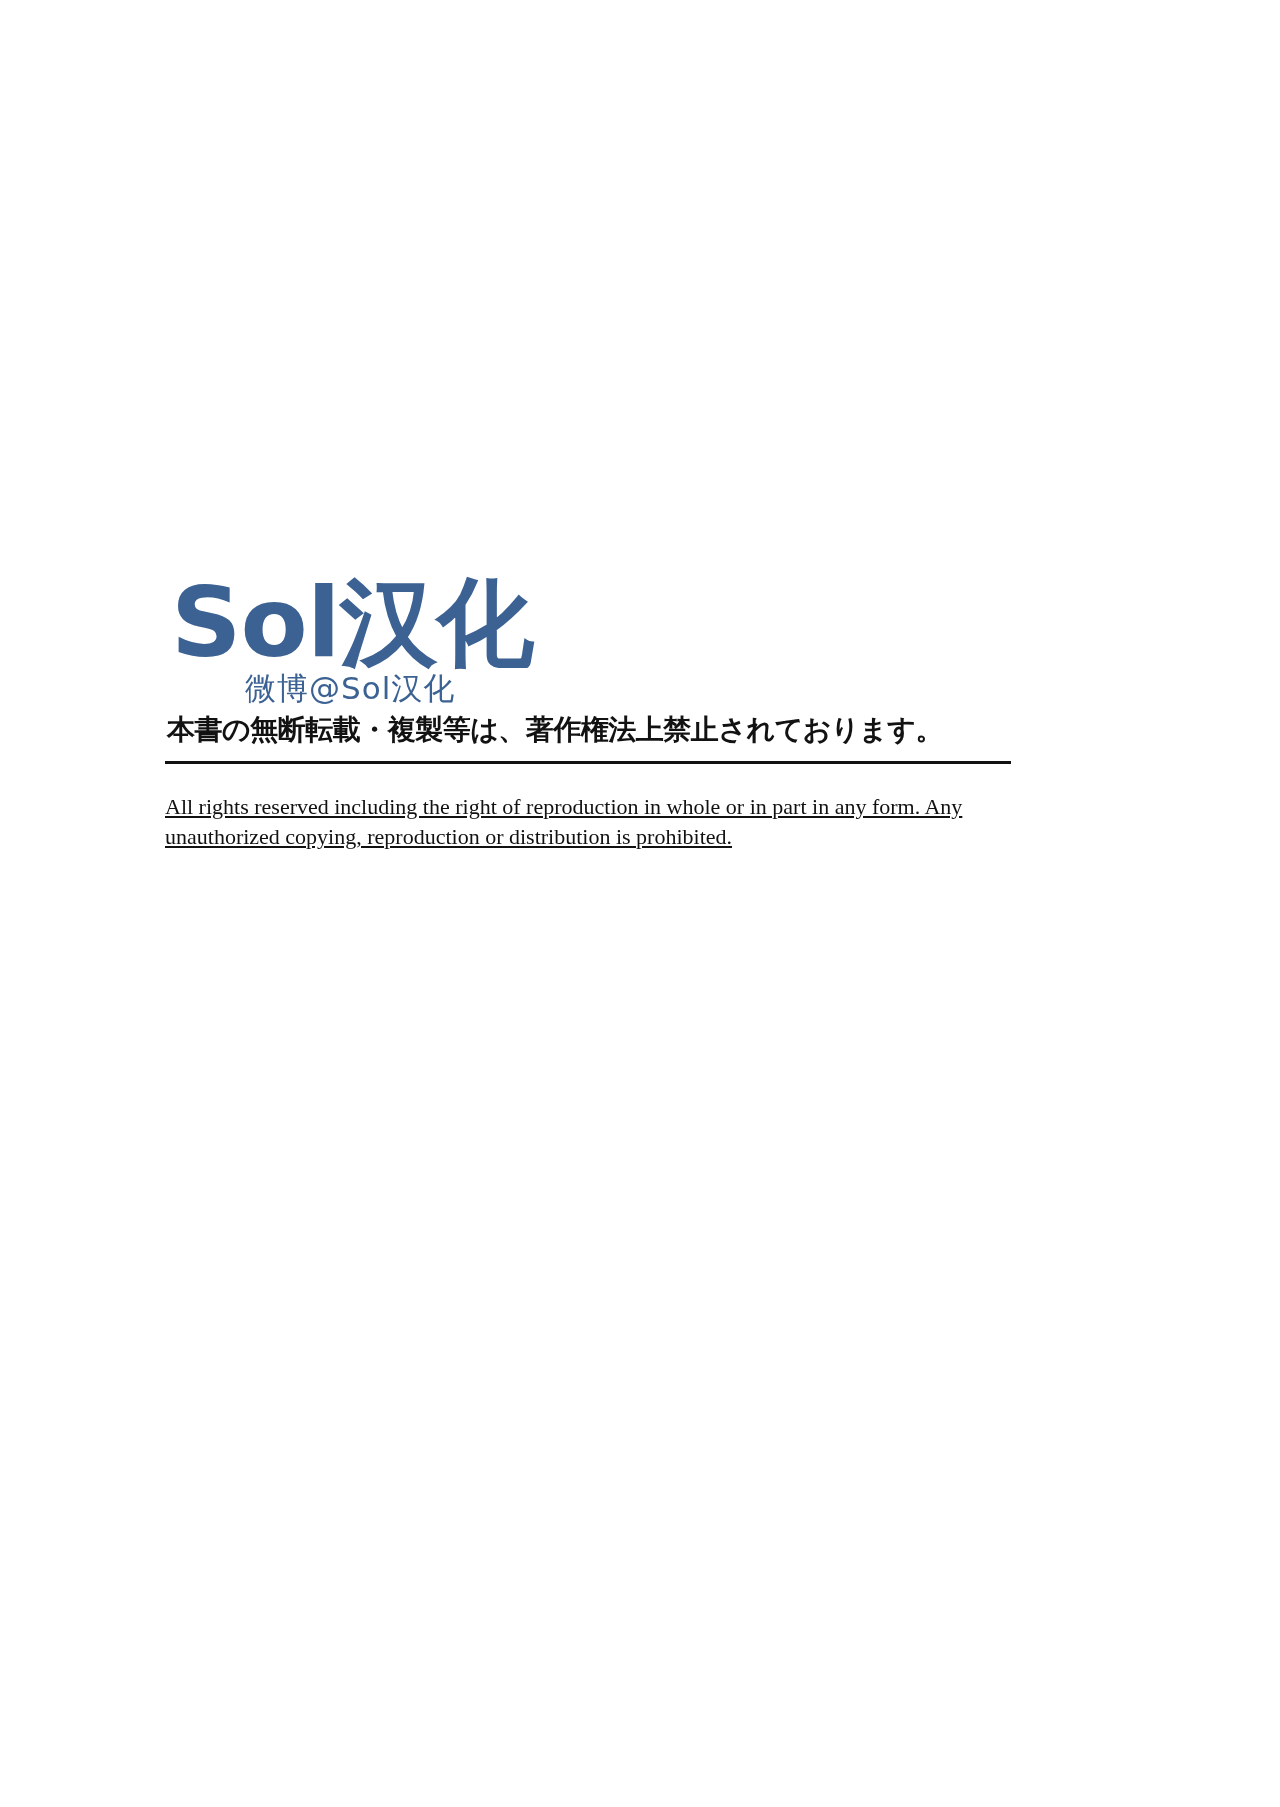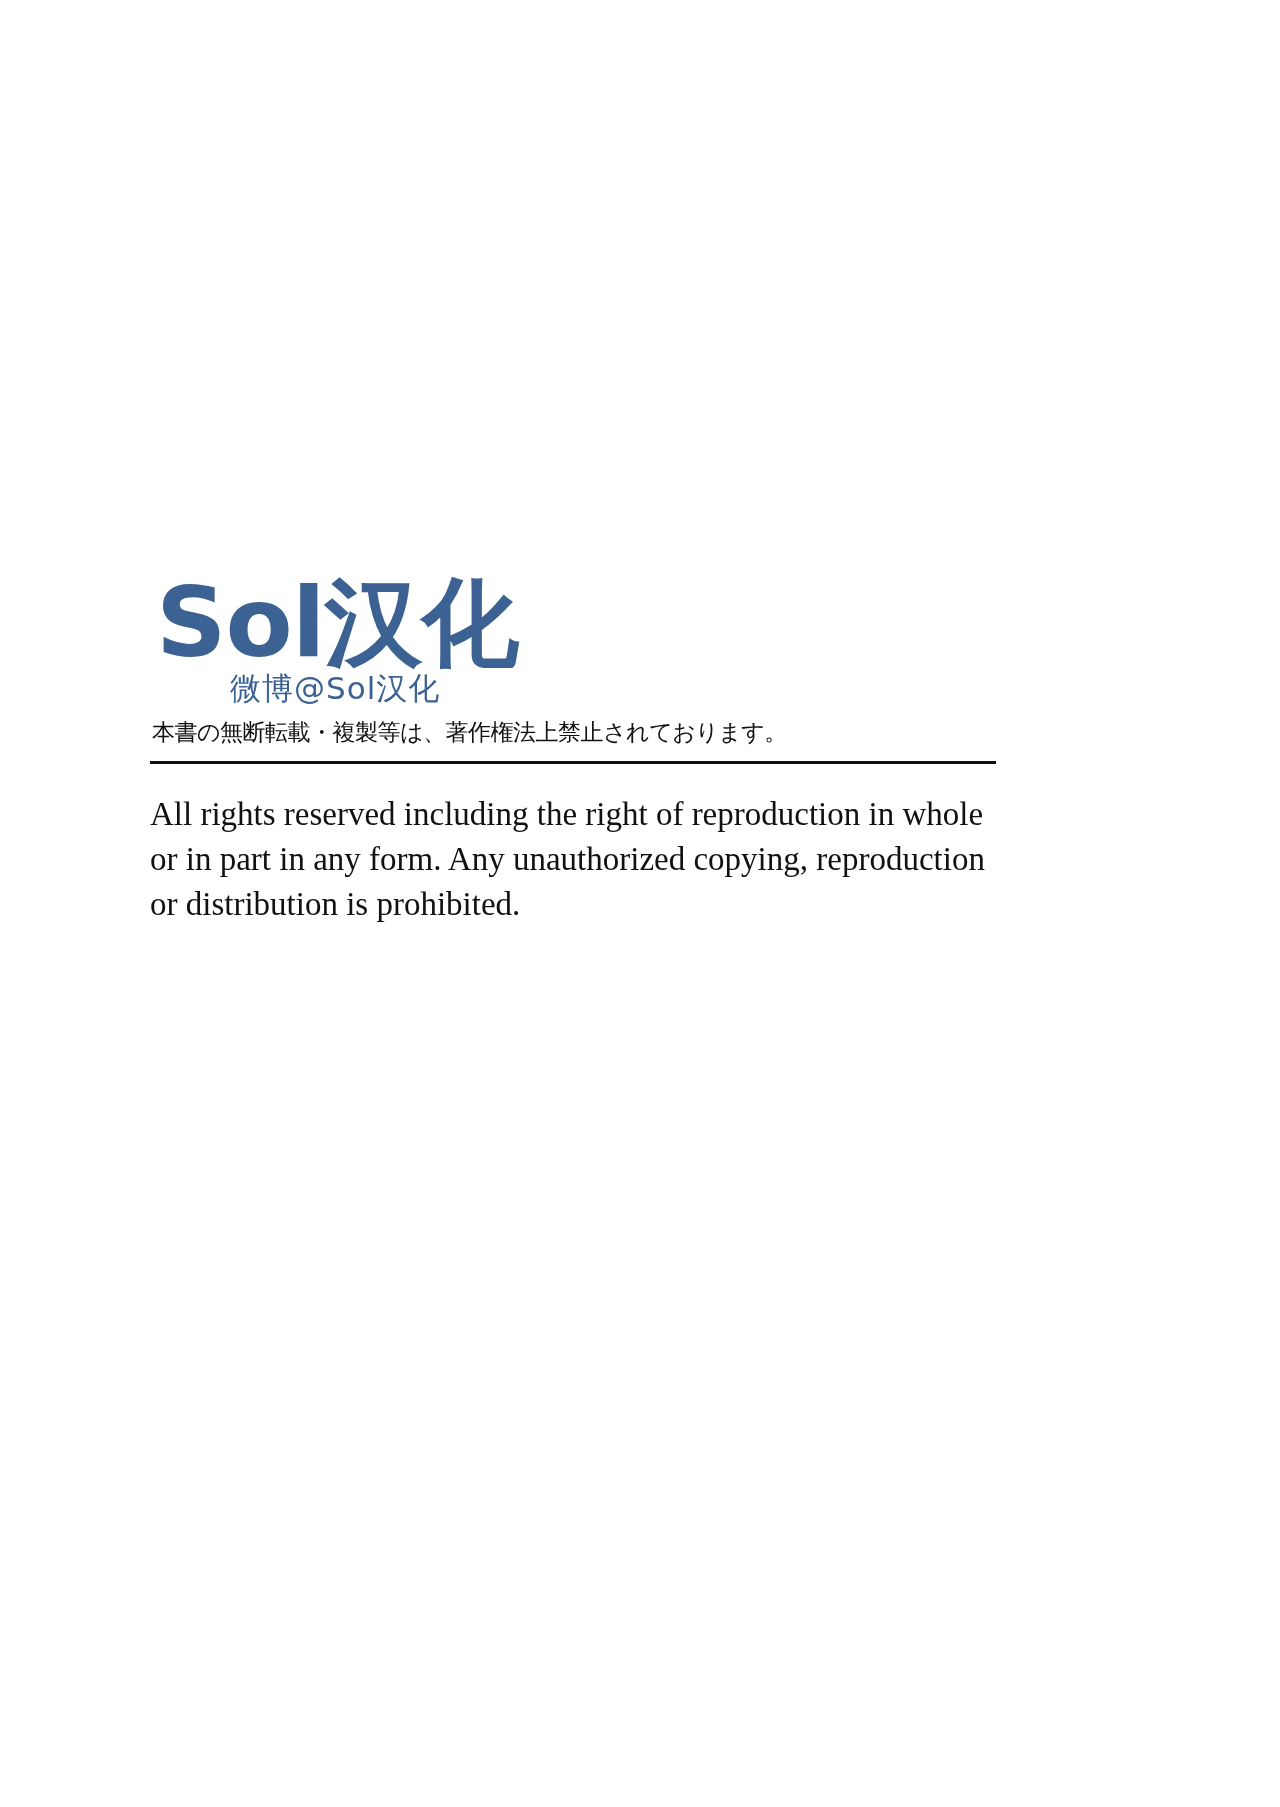--- a/index.html
+++ b/index.html
@@ -14,21 +14,21 @@
     font-family: "Liberation Serif", serif;
     overflow: hidden;
   }
   .page {
     position: absolute;
     inset: 0;
     background: #ffffff;
   }
   .content {
     position: absolute;
-    left: 150px;
+    left: 165px;
     top: 575px;
     width: 980px;
   }
   .logo-block {
     margin: 0 0 6px 0;
     user-select: none;
   }
   .logo-main {
     font-family: "DejaVu Sans", sans-serif;
     font-weight: 700;
@@ -46,41 +46,43 @@
     font-weight: 400;
     font-size: 31px;
     line-height: 1.0;
     letter-spacing: 1px;
     color: #3c6293;
     margin: 2px 0 0 0;
     padding-left: 80px;
   }
   .jp-notice {
     font-family: "DejaVu Sans", sans-serif;
-    font-size: 23px;
+    font-size: 28px;
     line-height: 1.25;
     color: #121212;
     letter-spacing: -0.5px;
-    margin: 14px 0 0 0;
+    margin: 8px 0 0 0;
     padding-left: 2px;
     white-space: nowrap;
+    font-weight: bold;
   }
   .rule {
     margin: 14px 0 0 0;
     border: 0;
     border-top: 3.5px solid #111111;
     width: 846px;
   }
   .en-notice {
     font-family: "Liberation Serif", serif;
-    font-size: 33px;
+    font-size: 22px;
     line-height: 1.36;
     color: #111111;
     margin: 28px 0 0 0;
     width: 860px;
+    text-decoration: underline;
   }
 </style>
 </head>
 <body>
 
 <div class="page">
   <div class="content">
 
     <div class="logo-block">
       <div class="logo-main">Sol汉化</div>

